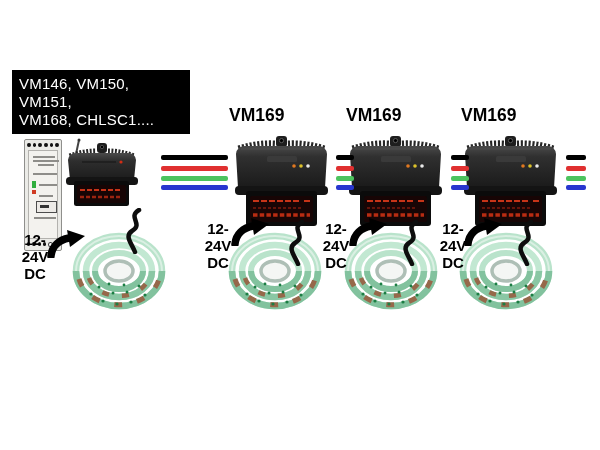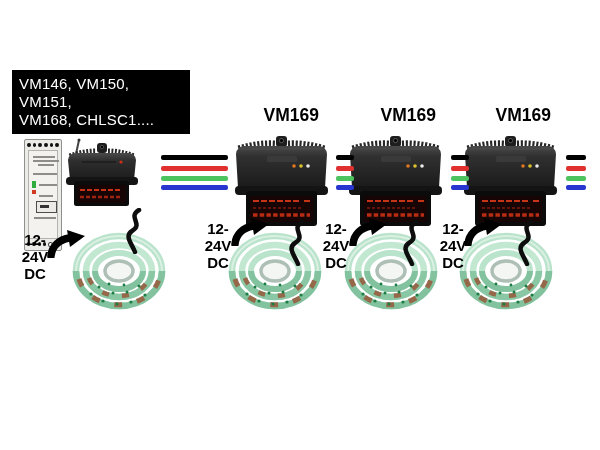--- a/index.html
+++ b/index.html
@@ -5,21 +5,21 @@
   html,body{margin:0;padding:0;background:#fff;}
   .canvas{position:relative;width:600px;height:450px;background:#ffffff;overflow:hidden;
           font-family:"Liberation Sans",sans-serif;}
   .abs{position:absolute;}
 
   
   .compat{left:12px;top:70px;width:164px;background:#000;color:#fff;
           padding:5px 7px;font-size:15px;line-height:18px;letter-spacing:.2px;}
 
   
-  .vmlabel{top:105px;width:90px;text-align:right;font-weight:bold;font-size:17.5px;color:#000;}
+  .vmlabel{top:105px;width:90px;text-align:left;font-weight:bold;font-size:17.5px;color:#000;}
 
   
   .pwr{width:38px;text-align:center;font-weight:bold;font-size:15px;line-height:17px;color:#000;}
 
   
   .wire{position:absolute;height:4.5px;border-radius:2px;}
 
   
   .din{left:24px;top:139px;width:38px;height:112px;background:#ebebe7;border:1px solid #8f8f8c;
        border-radius:2px;box-sizing:border-box;display:flex;flex-direction:column;

